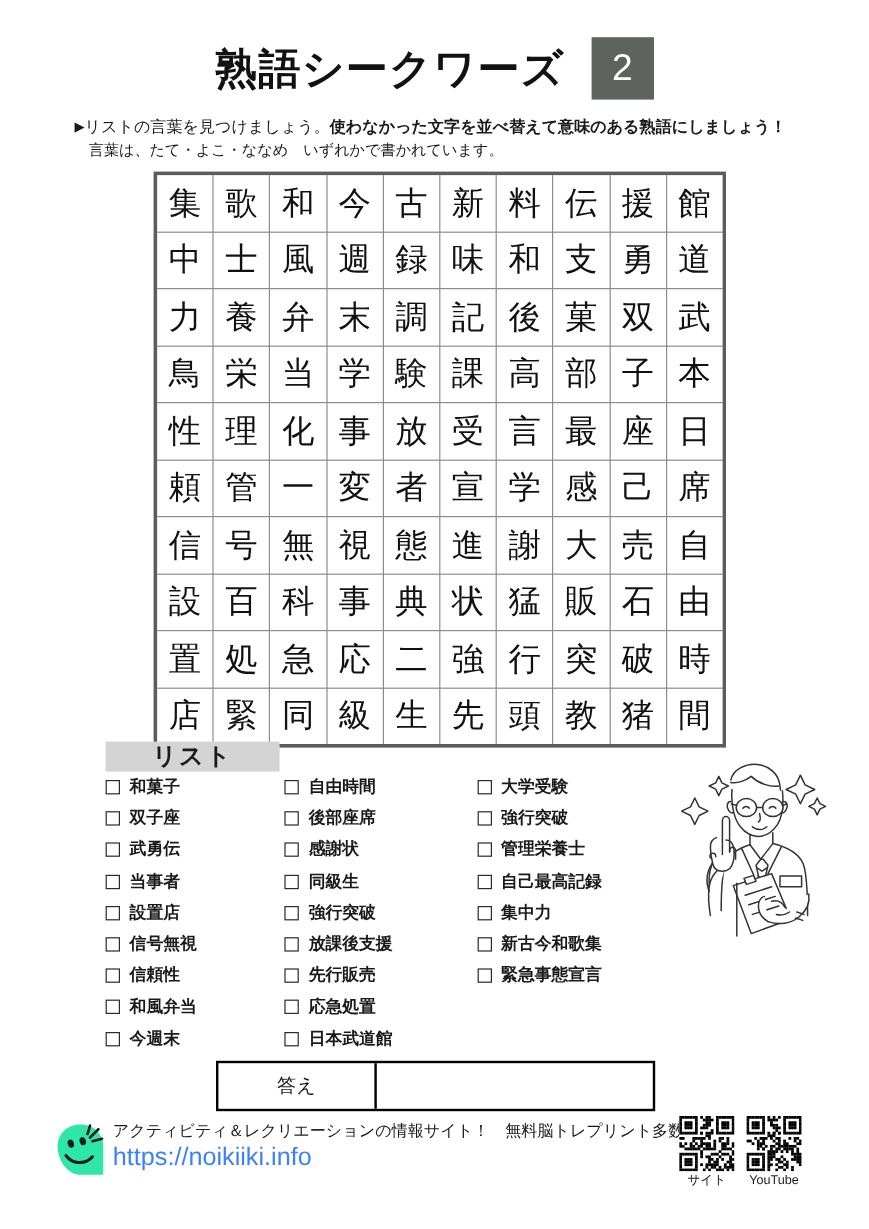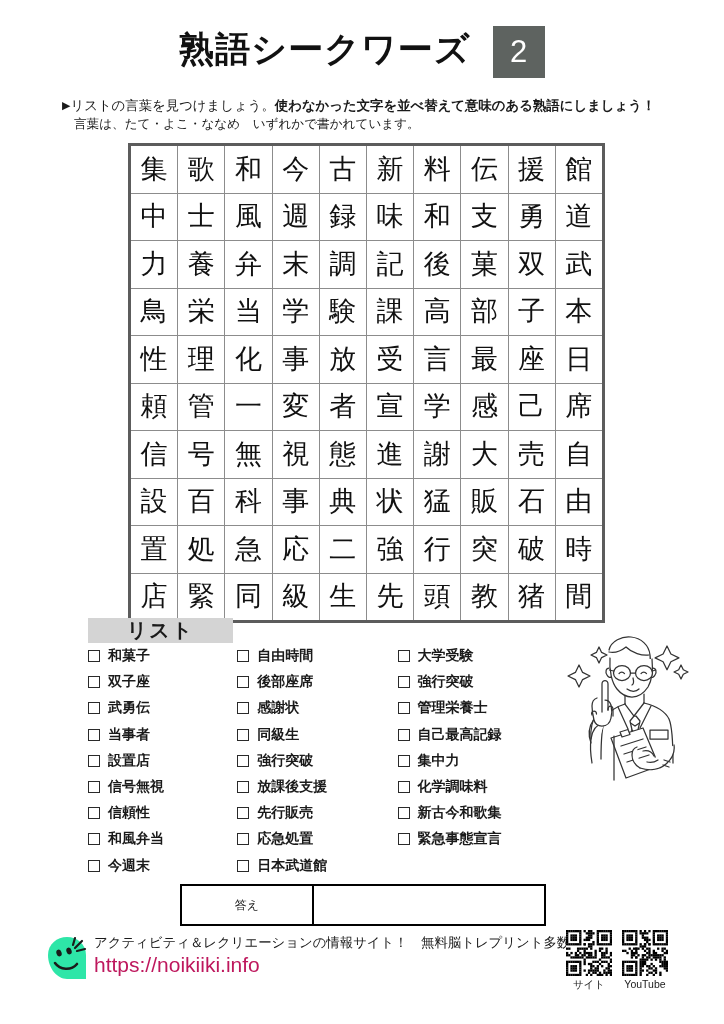--- a/index.html
+++ b/index.html
@@ -16,20 +16,21 @@
     overflow: hidden;
   }
 
   
   #header {
     position: absolute;
     left: 0; top: 26px;
     width: 724px;
     height: 62px;
     display: flex;
+    align-items: center;
     justify-content: center;
   }
   #title-text {
     font-size: 35px;
     font-weight: bold;
     letter-spacing: 1px;
     color: #111111;
     white-space: nowrap;
   }
   #issue-badge {
@@ -152,21 +153,21 @@
     border: 2.5px solid #000;
     box-sizing: border-box;
     background: #fff;
   }
   #answer-label {
     width: 130px;
     border-right: 2.5px solid #000;
     display: flex;
     align-items: center;
     justify-content: center;
-    font-size: 12px;
+    font-size: 16px;
   }
   #answer-field { flex: 1; }
 
   
   #footer {
     position: absolute;
     left: 44px; top: 934px;
     display: flex;
     align-items: flex-start;
   }
@@ -174,21 +175,21 @@
   #footer-text { margin-left: 6px; }
   #footer-tagline {
     font-size: 13.4px;
     line-height: 18px;
     white-space: nowrap;
   }
   #footer-url {
     font-size: 21px;
     line-height: 24px;
     margin-top: 1px;
-    color: #be185d;
+    color: #3b82f6;
     white-space: nowrap;
   }
 
   
   #qr-area {
     position: absolute;
     left: 566px; top: 930px;
     display: flex;
     gap: 10px;
   }
@@ -419,24 +420,20 @@
           <span class="cbox"></span>
           <span>管理栄養士</span>
         </div>
         <div class="wl-item">
           <span class="cbox"></span>
           <span>自己最高記録</span>
         </div>
         <div class="wl-item">
           <span class="cbox"></span>
           <span>集中力</span>
-        </div>
-        <div class="wl-item">
-          <span class="cbox"></span>
-          <span>化学調味料</span>
         </div>
         <div class="wl-item">
           <span class="cbox"></span>
           <span>新古今和歌集</span>
         </div>
         <div class="wl-item">
           <span class="cbox"></span>
           <span>緊急事態宣言</span>
         </div>
       </div>

